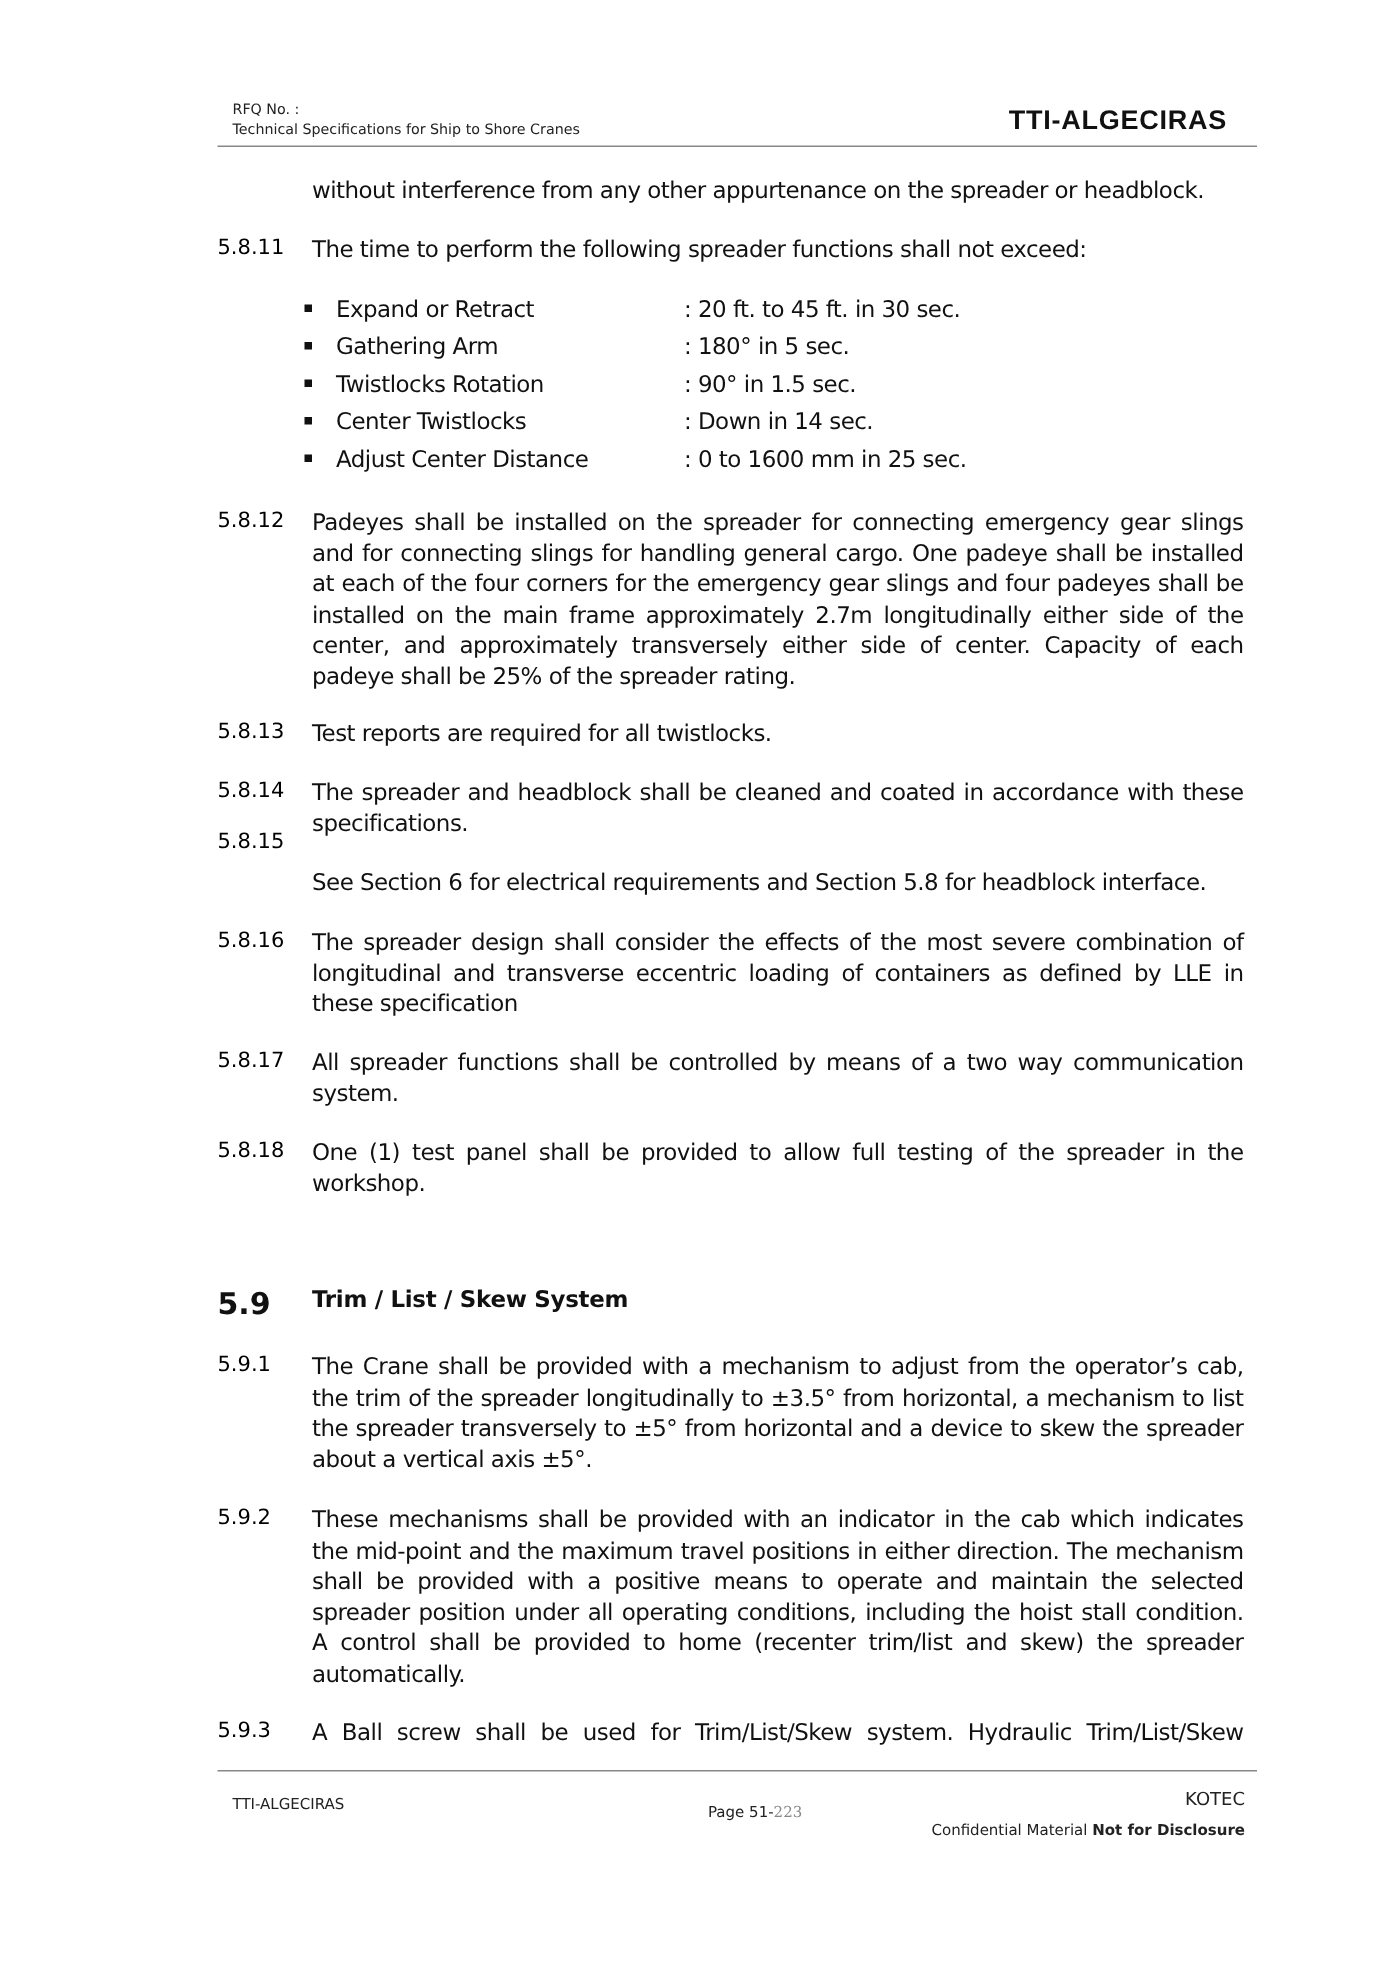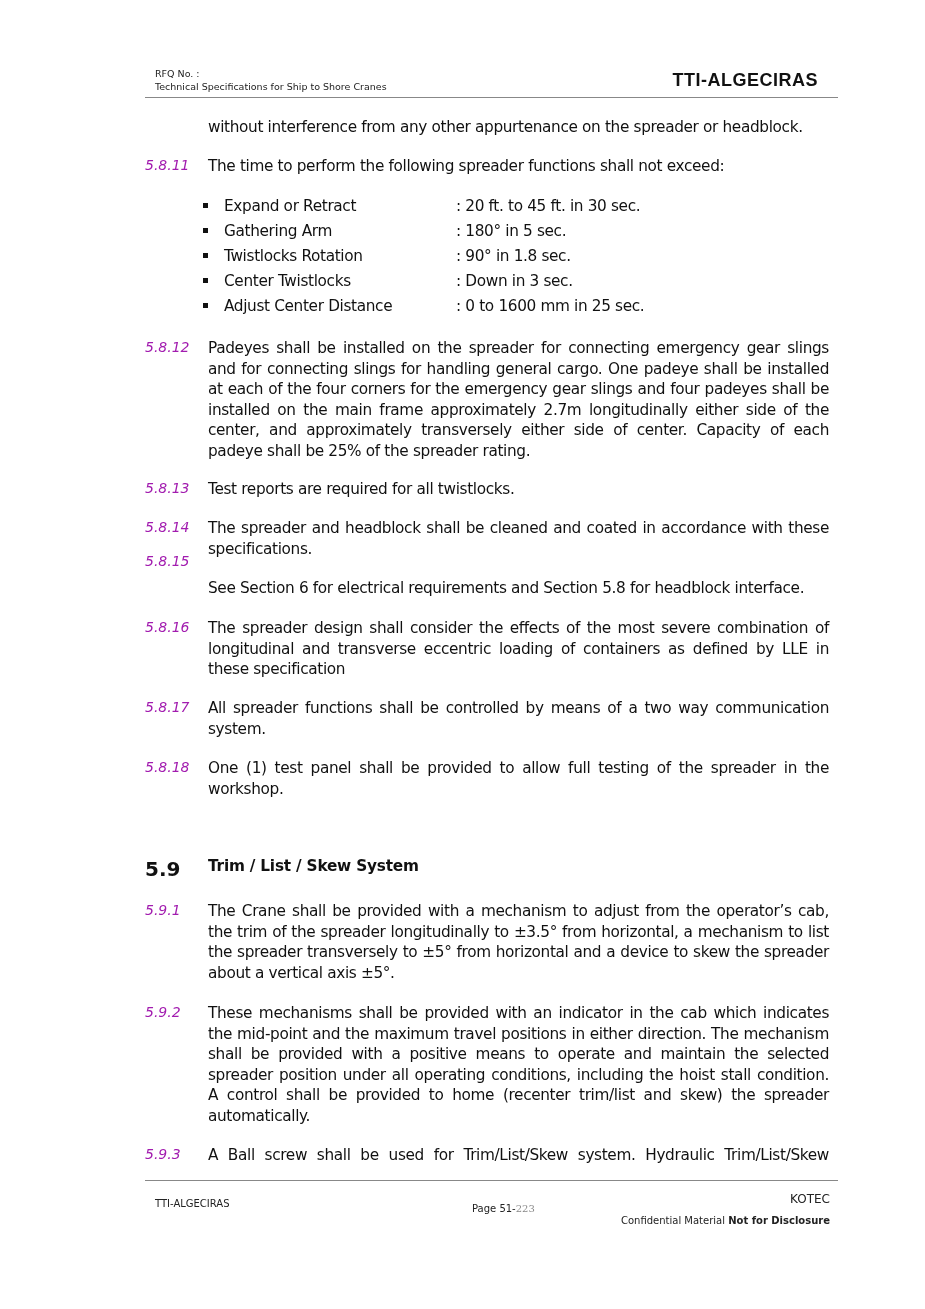--- a/index.html
+++ b/index.html
@@ -2,21 +2,21 @@
 <html><head>
   <meta charset="utf-8">
   <style>
     html, body { margin: 0; padding: 0; background: #ffffff; }
     body { width: 925px; height: 1309px; position: relative; overflow: hidden;
       font-family: "DejaVu Sans", sans-serif; color: #111; }
     .hdr-left { position: absolute; left: 155px; top: 67px; font-size: 9.5px; line-height: 13px; color: #222; }
     .hdr-right { position: absolute; right: 107px; top: 70px; font-size: 18px; font-weight: bold;
       font-family: "Liberation Sans", sans-serif; letter-spacing: 0.5px; color: #111; }
     .hdr-line { position: absolute; left: 145px; width: 693px; top: 97px; height: 1px; background: #888; }
-    .num { position: absolute; left: 145px; font-size: 14px; font-family: "DejaVu Sans", sans-serif; color: #a21caf; font-style: italic; }
+    .num { position: absolute; left: 145px; font-size: 14px; font-family: "DejaVu Sans", sans-serif; color: #000000; }
     .para { position: absolute; left: 208px; width: 621px; text-align: justify; font-size: 15.3px;
       line-height: 20.5px; font-family: "DejaVu Sans", sans-serif; letter-spacing: -0.35px; }
     .bullet-row { position: absolute; left: 203px; font-size: 15.3px; line-height: 20px; letter-spacing: -0.35px; }
     .bullet-sq { position: absolute; left: 0; top: 7px; width: 5px; height: 5px; background: #111; }
     .bullet-label { position: absolute; left: 21px; white-space: nowrap; }
     .bullet-val { position: absolute; left: 253px; white-space: nowrap; }
     .section-num { position: absolute; left: 145px; font-size: 20px; font-weight: bold; }
     .section-title { position: absolute; left: 208px; font-size: 15.3px; font-weight: bold; letter-spacing: -0.2px; }
     .ftr-line { position: absolute; left: 145px; width: 693px; top: 1180px; height: 1px; background: #888; }
     .ftr-left { position: absolute; left: 155px; top: 1198px; font-size: 10px; color: #222; }
@@ -48,26 +48,26 @@
     <span class="bullet-val">: 20 ft. to 45 ft. in 30 sec.</span>
   </div>
   <div class="bullet-row" style="top:221px;">
     <span class="bullet-sq"></span>
     <span class="bullet-label">Gathering Arm</span>
     <span class="bullet-val">: 180° in 5 sec.</span>
   </div>
   <div class="bullet-row" style="top:246px;">
     <span class="bullet-sq"></span>
     <span class="bullet-label">Twistlocks Rotation</span>
-    <span class="bullet-val">: 90° in 1.8 sec.</span>
+    <span class="bullet-val">: 90° in 1.5 sec.</span>
   </div>
   <div class="bullet-row" style="top:271px;">
     <span class="bullet-sq"></span>
     <span class="bullet-label">Center Twistlocks</span>
-    <span class="bullet-val">: Down in 3 sec.</span>
+    <span class="bullet-val">: Down in 14 sec.</span>
   </div>
   <div class="bullet-row" style="top:296px;">
     <span class="bullet-sq"></span>
     <span class="bullet-label">Adjust Center Distance</span>
     <span class="bullet-val">: 0 to 1600 mm in 25 sec.</span>
   </div>
 </div>
 
 <div class="num" style="top:339px;">5.8.12</div>
 <div class="para" style="top:338px;">Padeyes shall be installed on the spreader for connecting emergency gear slings and for connecting slings for handling general cargo.  One padeye shall be installed at each of the four corners for the emergency gear slings and four padeyes shall be installed on the main frame approximately 2.7m longitudinally either side of the center, and approximately transversely either side of center. Capacity of each padeye shall be 25% of the spreader rating.</div>

